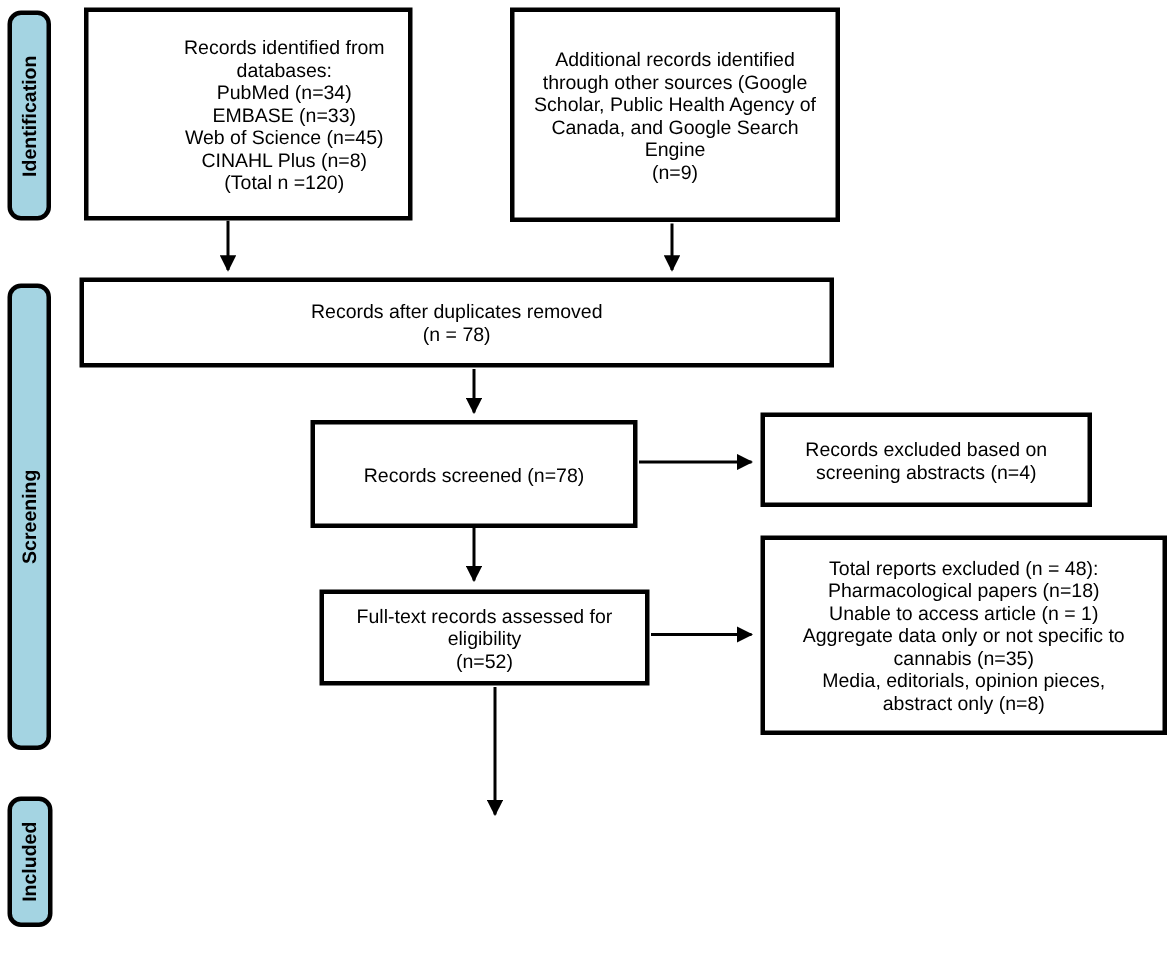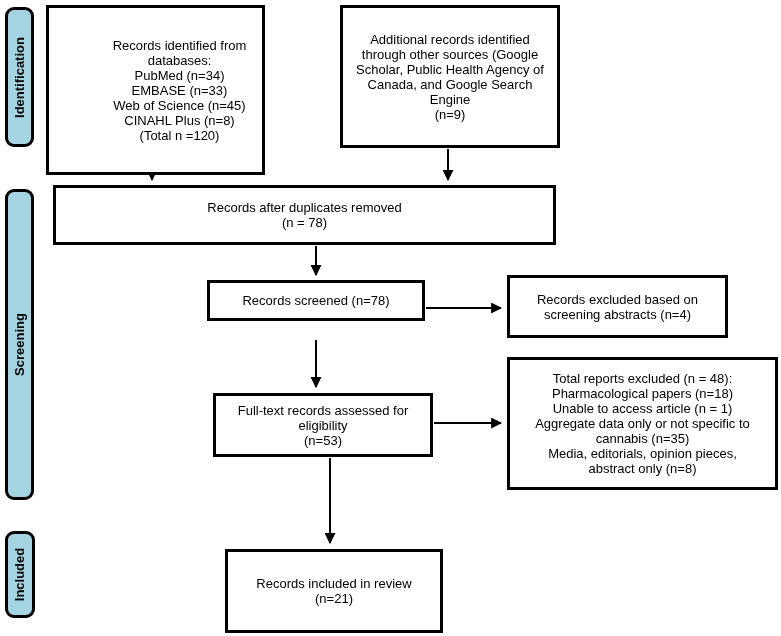--- a/index.html
+++ b/index.html
@@ -84,21 +84,21 @@
   <div class="stage" style="left:5px; top:7px; width:29px; height:140px;">
     <span class="stage-text">Identification</span>
   </div>
   <div class="stage" style="left:5px; top:189px; width:29px; height:311px;">
     <span class="stage-text">Screening</span>
   </div>
   <div class="stage" style="left:5px; top:531px; width:30px; height:87px;">
     <span class="stage-text">Included</span>
   </div>
 
-  <div class="flowbox" style="left:46px; top:5px; width:219px; height:170px;padding-left:48px;">
+  <div class="flowbox" style="left:56px; top:5px; width:219px; height:142px;padding-left:48px;">
     <div class="box-text">Records identified from
 databases:
 PubMed (n=34)
 EMBASE (n=33)
 Web of Science (n=45)
 CINAHL Plus (n=8)
 (Total n =120)</div>
   </div>
 
   <div class="flowbox" style="left:340px; top:5px; width:220px; height:143px;">
@@ -108,43 +108,39 @@
 Canada, and Google Search
 Engine
 (n=9)</div>
   </div>
 
   <div class="flowbox" style="left:53px; top:185px; width:503px; height:60px;">
     <div class="box-text">Records after duplicates removed
 (n = 78)</div>
   </div>
 
-  <div class="flowbox" style="left:207px; top:280px; width:218px; height:41px;">
+  <div class="flowbox" style="left:207px; top:280px; width:218px; height:72px;">
     <div class="box-text">Records screened (n=78)</div>
   </div>
 
   <div class="flowbox" style="left:507px; top:275px; width:221px; height:63px;">
     <div class="box-text">Records excluded based on
 screening abstracts (n=4)</div>
   </div>
 
   <div class="flowbox" style="left:213px; top:393px; width:220px; height:64px;">
     <div class="box-text">Full-text records assessed for
 eligibility
-(n=53)</div>
+(n=52)</div>
   </div>
 
   <div class="flowbox" style="left:507px; top:357px; width:271px; height:133px;">
     <div class="box-text">Total reports excluded (n = 48):
 Pharmacological papers (n=18)
 Unable to access article (n = 1)
 Aggregate data only or not specific to
 cannabis (n=35)
 Media, editorials, opinion pieces,
 abstract only (n=8)</div>
   </div>
 
-  <div class="flowbox" style="left:225px; top:549px; width:218px; height:84px;">
-    <div class="box-text">Records included in review
-(n=21)</div>
-  </div>
 
 </div>
 
 </body></html>

